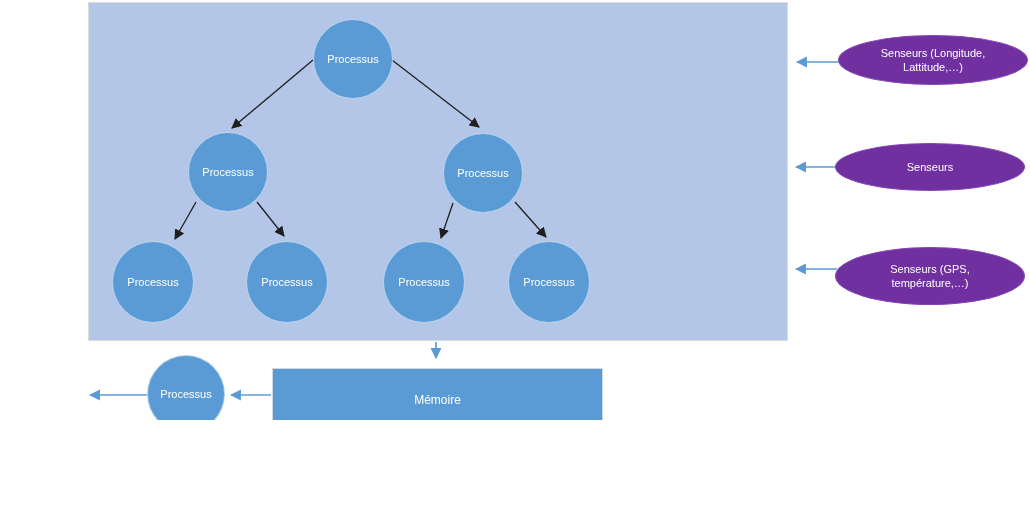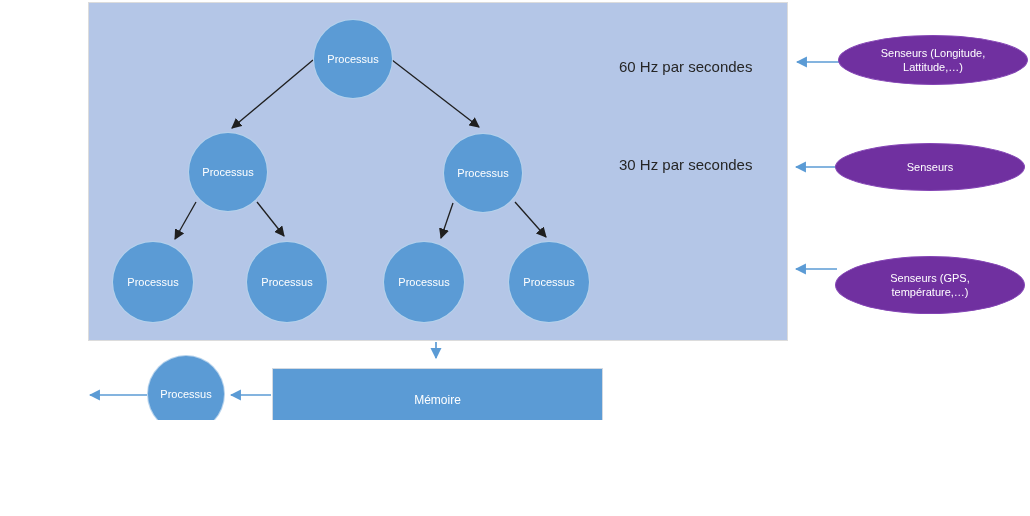--- a/index.html
+++ b/index.html
@@ -88,31 +88,29 @@
   </svg>
 
   <div class="node" style="left:313px;top:19px;width:80px;height:80px;">Processus</div>
   <div class="node" style="left:188px;top:132px;width:80px;height:80px;">Processus</div>
   <div class="node" style="left:443px;top:133px;width:80px;height:80px;">Processus</div>
   <div class="node" style="left:112px;top:241px;width:82px;height:82px;">Processus</div>
   <div class="node" style="left:246px;top:241px;width:82px;height:82px;">Processus</div>
   <div class="node" style="left:383px;top:241px;width:82px;height:82px;">Processus</div>
   <div class="node" style="left:508px;top:241px;width:82px;height:82px;">Processus</div>
 
-  <div class="freq" style="top:57px;">60 Hz par secondes</div>
-  <div class="freq" style="top:155px;">30 Hz par secondes</div>
 
   <div class="sensor" style="left:838px;top:35px;width:190px;height:50px;">
     <span>Senseurs (Longitude,</span>
     <span>Lattitude,…)</span>
   </div>
   <div class="sensor" style="left:835px;top:143px;width:190px;height:48px;">
     <span>Senseurs</span>
   </div>
-  <div class="sensor" style="left:835px;top:256px;width:190px;height:58px;">
+  <div class="sensor" style="left:835px;top:247px;width:190px;height:58px;">
     <span>Senseurs  (GPS,</span>
     <span>température,…)</span>
   </div>
 
   <div class="node" style="left:147px;top:355px;width:78px;height:78px;">Processus</div>
   <div class="rect" style="left:272px;top:368px;width:331px;height:64px;">Mémoire</div>
 
 </div>
 
 </body></html>

